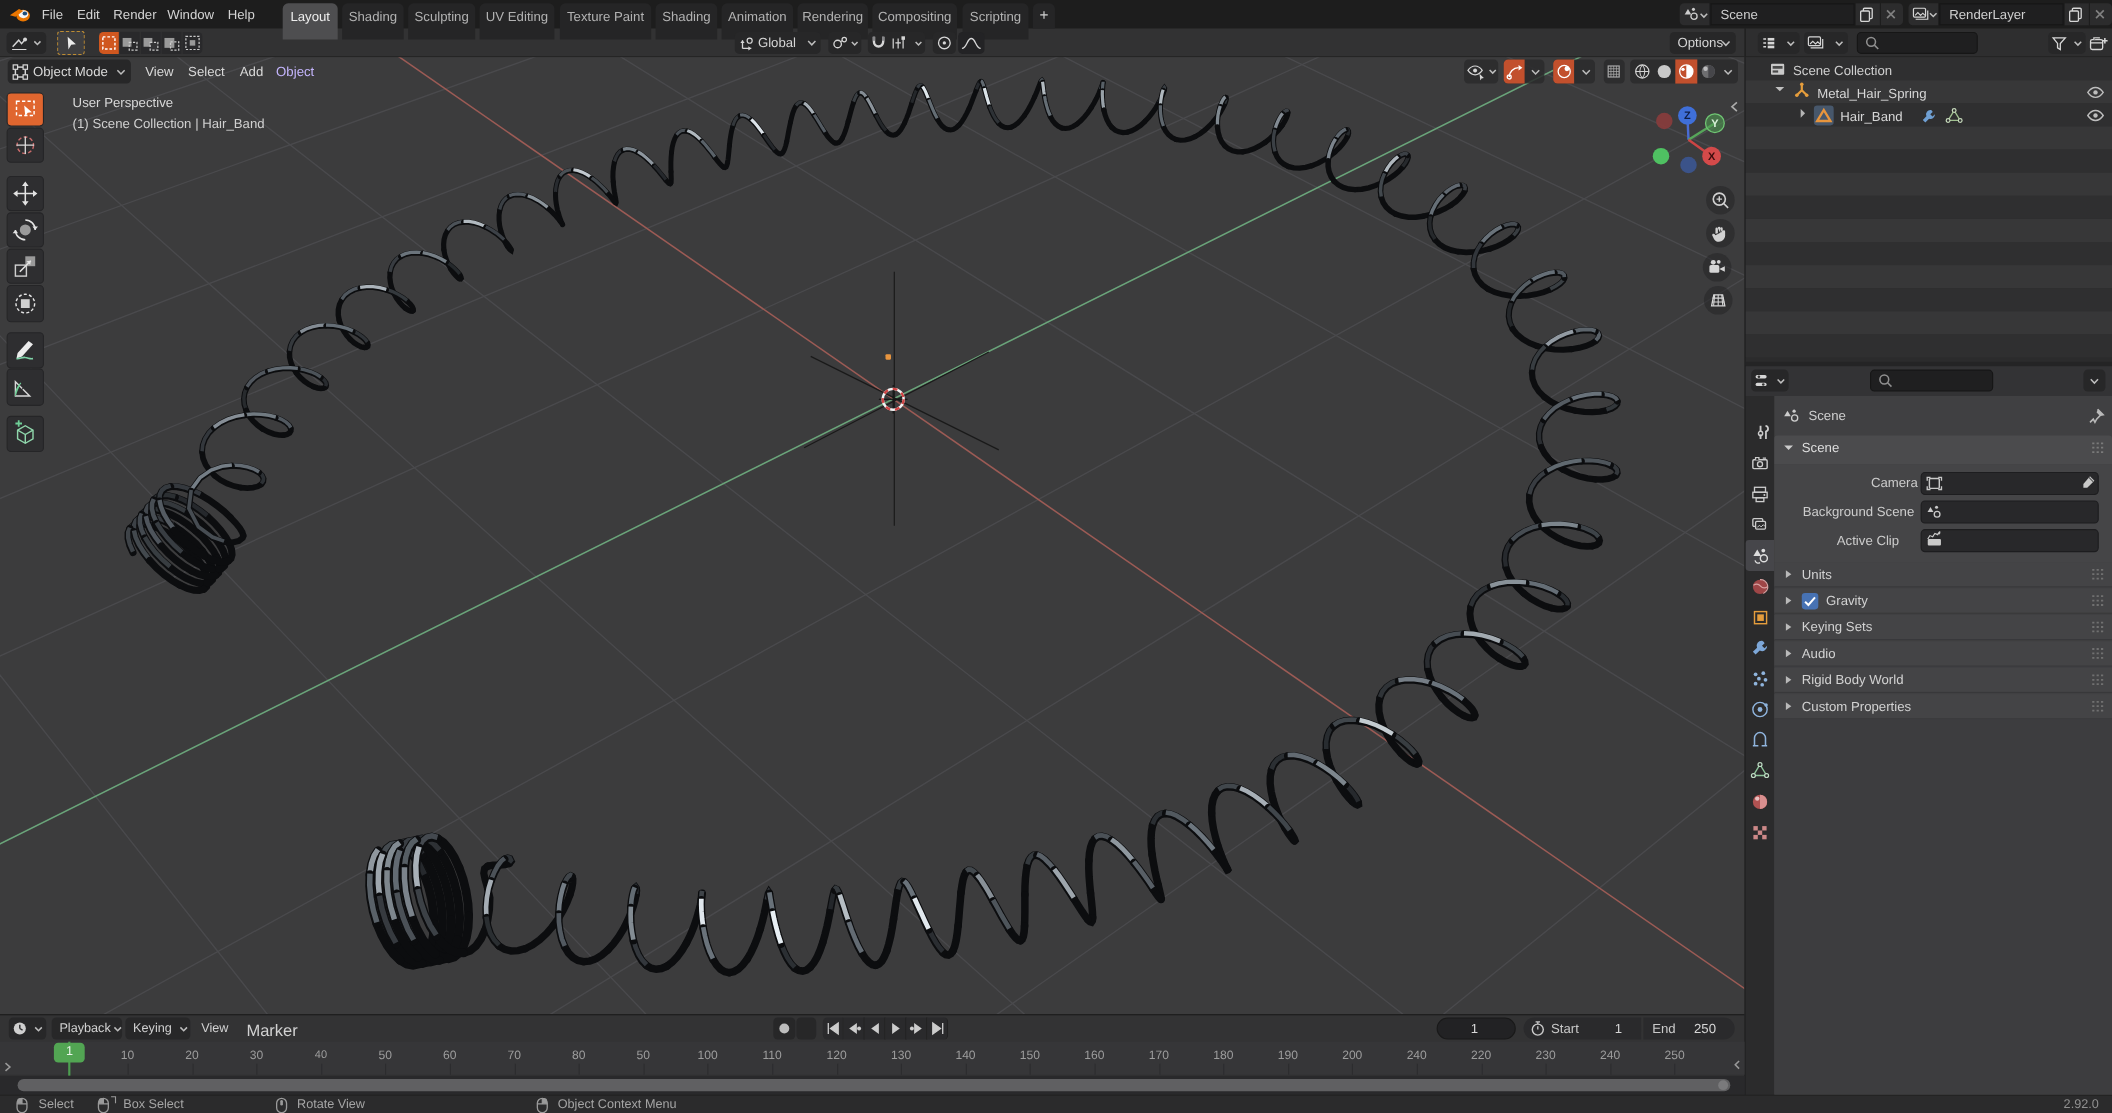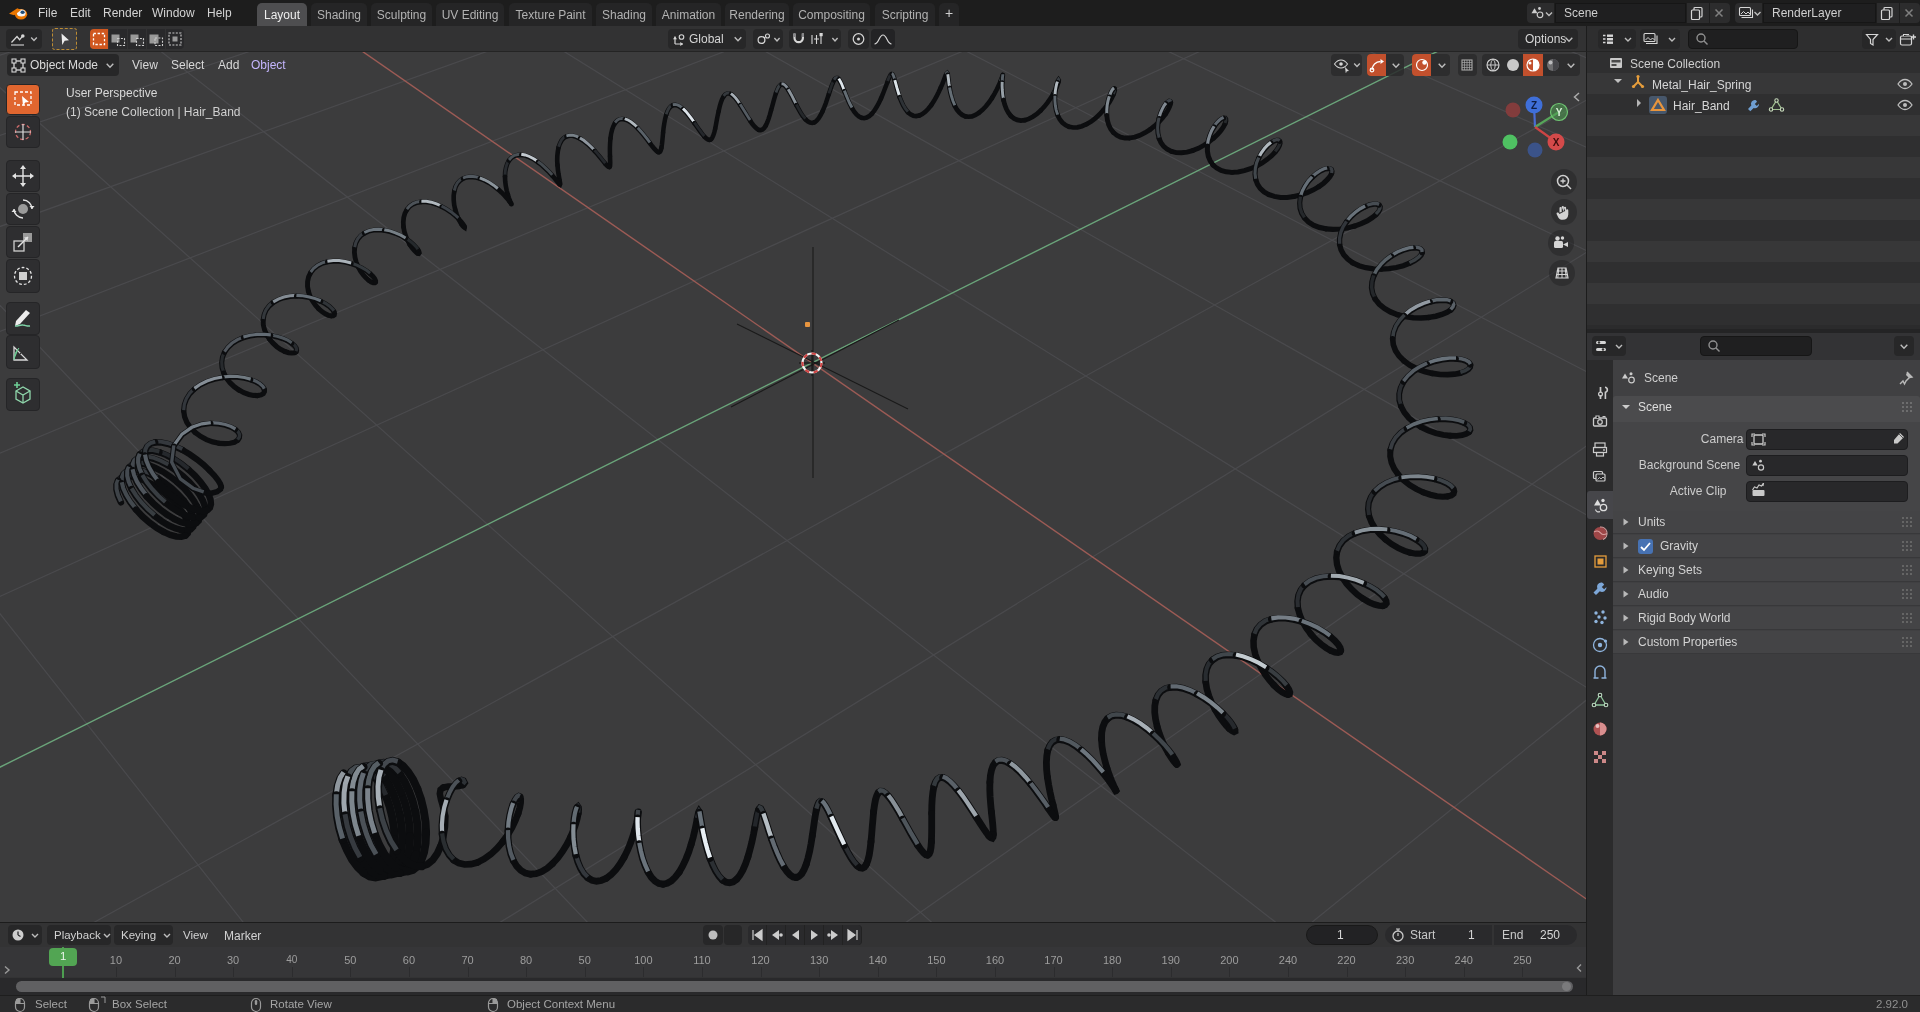--- a/index.html
+++ b/index.html
@@ -1,17 +1,17 @@
 <!DOCTYPE html>
 <html><head><meta charset="utf-8"><style>
 *{margin:0;padding:0;box-sizing:border-box}
 html,body{width:1920px;height:1012px;overflow:hidden;background:#2b2b2b;
 font-family:"Liberation Sans",sans-serif;-webkit-font-smoothing:antialiased}
 .a{position:absolute}
-.tab{position:absolute;top:3px;height:23px;background:#252526;border-radius:5px 5px 0 0;color:#b2b2b2;font-size:12px;text-align:center;line-height:24px}
+.tab{position:absolute;top:3px;height:33px;background:#252526;border-radius:5px 5px 0 0;color:#b2b2b2;font-size:12px;text-align:center;line-height:24px}
 .tab.active{background:#4e4e50;color:#ededed}
 .btn{background:#272728;border-radius:4px}
 .field{background:#1f1f20;border:1px solid #161616;border-radius:4px;color:#cfcfcf;font-size:12px}
 .t{color:#d3d3d3;font-size:12px;white-space:pre}
 svg.ic{display:block;position:absolute}
 </style></head><body>
 <div class="a" style="left:0;top:0;width:1920px;height:26px;background:#1d1d1d"></div>
 <div class="a" style="left:0;top:26px;width:1586px;height:26px;background:#323233;border-bottom:1px solid #242424"></div>
 <div class="a" style="left:1586px;top:26px;width:334px;height:26px;background:#2e2e2f;border-bottom:1px solid #242424;border-left:1px solid #1c1c1c"></div>
 <div class="a" style="left:0;top:52px;width:1586px;height:870px;background:#3c3c3d;overflow:hidden">
@@ -1303,21 +1303,21 @@
 <div class="a t" style="left:54px;top:929px;color:#d2d2d2;font-size:11.5px;">Playback</div>
 <svg class="ic" style="left:102px;top:929px" width="10" height="14" viewBox="0 0 10 14">
     <path d="M2.0 5.0L5.0 8.0L8.0 5.0" stroke="#bdbdbd" stroke-width="1.4" fill="none"></path>
   </svg>
 <div class="a btn" style="left:114px;top:925px;width:59px;height:20px"></div>
 <div class="a t" style="left:121px;top:929px;color:#d2d2d2;font-size:11.5px;">Keying</div>
 <svg class="ic" style="left:162px;top:929px" width="10" height="14" viewBox="0 0 10 14">
     <path d="M2.0 5.0L5.0 8.0L8.0 5.0" stroke="#bdbdbd" stroke-width="1.4" fill="none"></path>
   </svg>
 <div class="a t" style="left:183px;top:929px;color:#d2d2d2;font-size:11.5px;">View</div>
-<div class="a t" style="left:224px;top:929px;color:#d2d2d2;font-size:12px;">Marker</div>
+<div class="a t" style="left:224px;top:929px;color:#d2d2d2;font-size:15px;">Marker</div>
 <div class="a btn" style="left:703px;top:925px;width:20px;height:20px"></div>
 <svg class="ic" style="left:705px;top:927px" width="16" height="16" viewBox="0 0 16 16">
     <circle cx="8" cy="8" r="4.5" fill="#bdbdbd"></circle>
   </svg>
 <div class="a btn" style="left:724px;top:925px;width:18px;height:20px"></div>
 <div class="a" style="left:748px;top:925px;width:19px;height:20px;background:#2a2a2c;border-radius:4px 0 0 4px;border-right:1px solid #222"></div>
 <svg class="ic" style="left:749px;top:927px" width="17" height="16" viewBox="0 0 17 16">
     <path d="M4 3v10M13 3L6 8l7 5z" fill="#ccc" stroke="#ccc" stroke-width="1.2"></path>
   </svg>
 <div class="a" style="left:767px;top:925px;width:19px;height:20px;background:#2a2a2c;border-radius:0;border-right:1px solid #222"></div>

